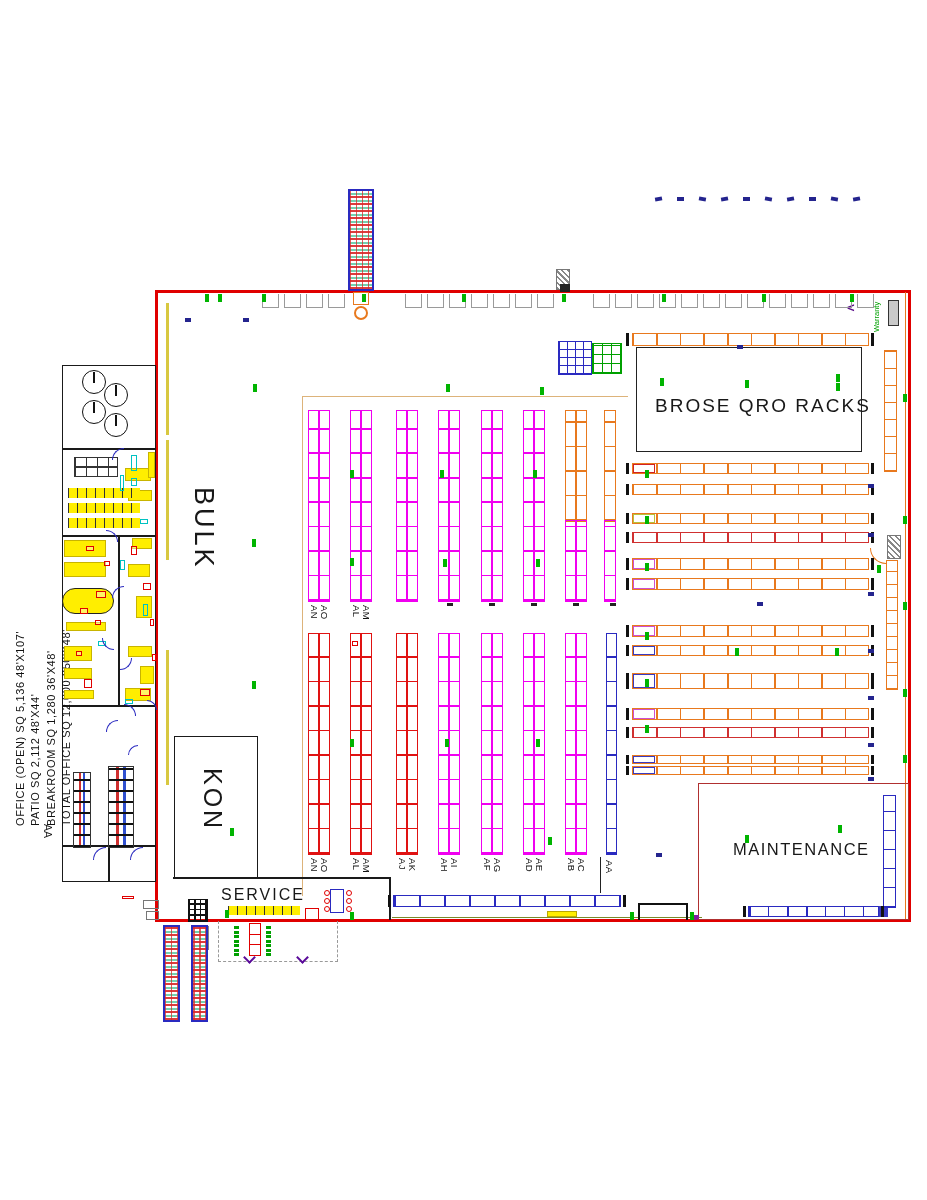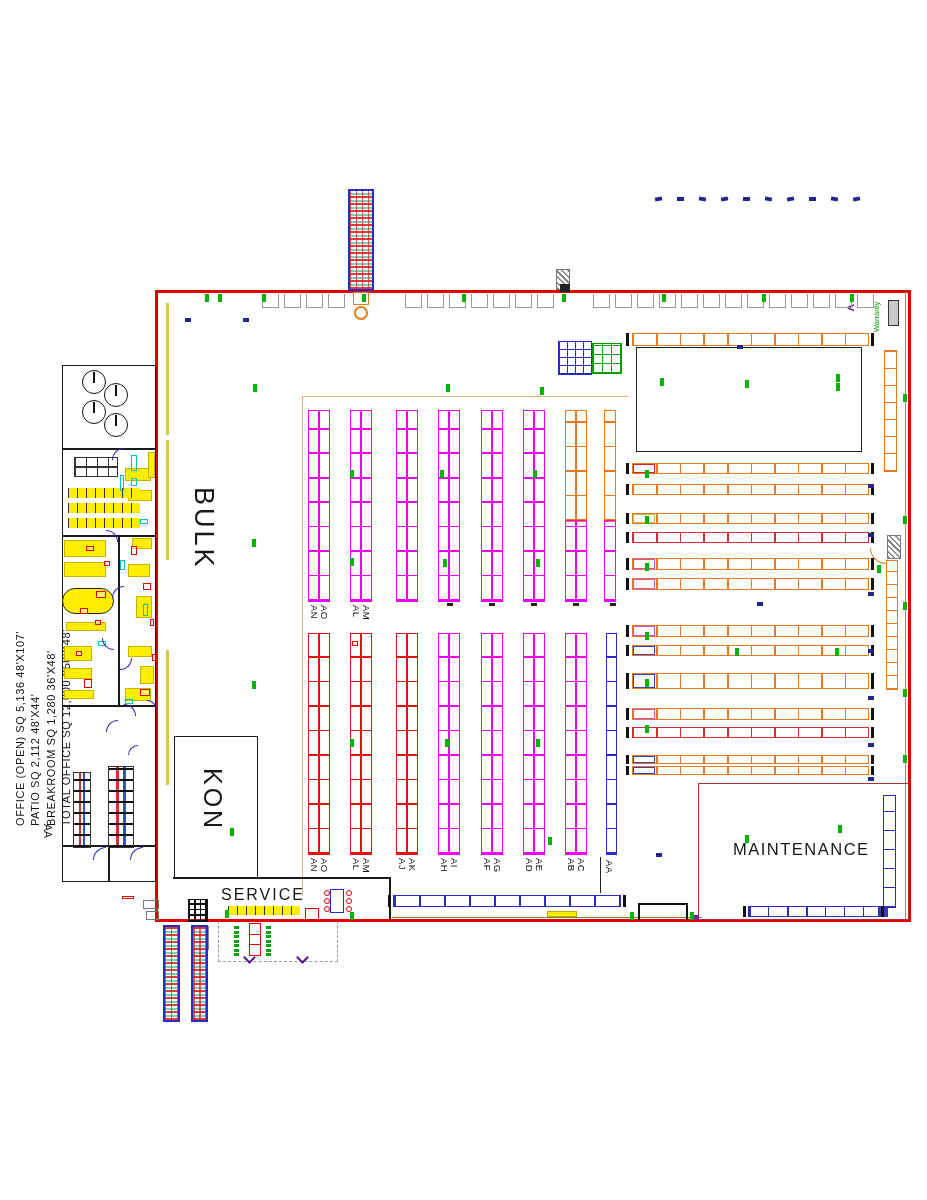--- a/index.html
+++ b/index.html
@@ -73,20 +73,21 @@
   <div class="a vt lbl" style="left:188px;top:487px;font-size:27px;letter-spacing:3px;">BULK</div>
 
   <div class="a" style="left:174px;top:736px;width:84px;height:142px;border:1.5px solid #1a1a1a;"></div>
   <div class="a vt lbl" style="left:198px;top:768px;font-size:25px;letter-spacing:3px;">KON</div>
 
   <div class="a" style="left:173px;top:877px;width:217px;height:1.6px;background:#1a1a1a;"></div>
   <div class="a" style="left:389px;top:877px;width:1.6px;height:43px;background:#1a1a1a;"></div>
   <div class="a lbl" style="left:221px;top:886px;font-size:16px;letter-spacing:2px;">SERVICE</div>
 
   <div class="a" style="left:636px;top:347px;width:226px;height:105px;border:1.6px solid #222;"></div>
+  <div class="a lbl" style="left:655px;top:395px;font-size:19px;letter-spacing:2px;">BROSE QRO RACKS</div>
 
   <div class="a" style="left:698px;top:783px;width:211px;height:137px;border:1.8px solid #b03030;"></div>
   <div class="a lbl" style="left:733px;top:840px;font-size:16.5px;letter-spacing:1.5px;">MAINTENANCE</div>
 
   <div class="a" style="left:866px;top:293px;font-size:7.5px;color:#00a000;transform:rotate(-90deg);transform-origin:left top;left:872px;top:332px;">Warranty</div>
 
   <div class="a" style="left:-122px;top:632px;width:330px;height:58px;transform:rotate(-90deg);transform-origin:165px 29px;display:flex;flex-direction:column-reverse;justify-content:space-between;font-size:11px;letter-spacing:0.6px;">
     <div>TOTAL OFFICE SQ 12,000  250'X48'</div>
     <div>BREAKROOM SQ 1,280  36'X48'</div>
     <div>PATIO SQ 2,112  48'X44'</div>

